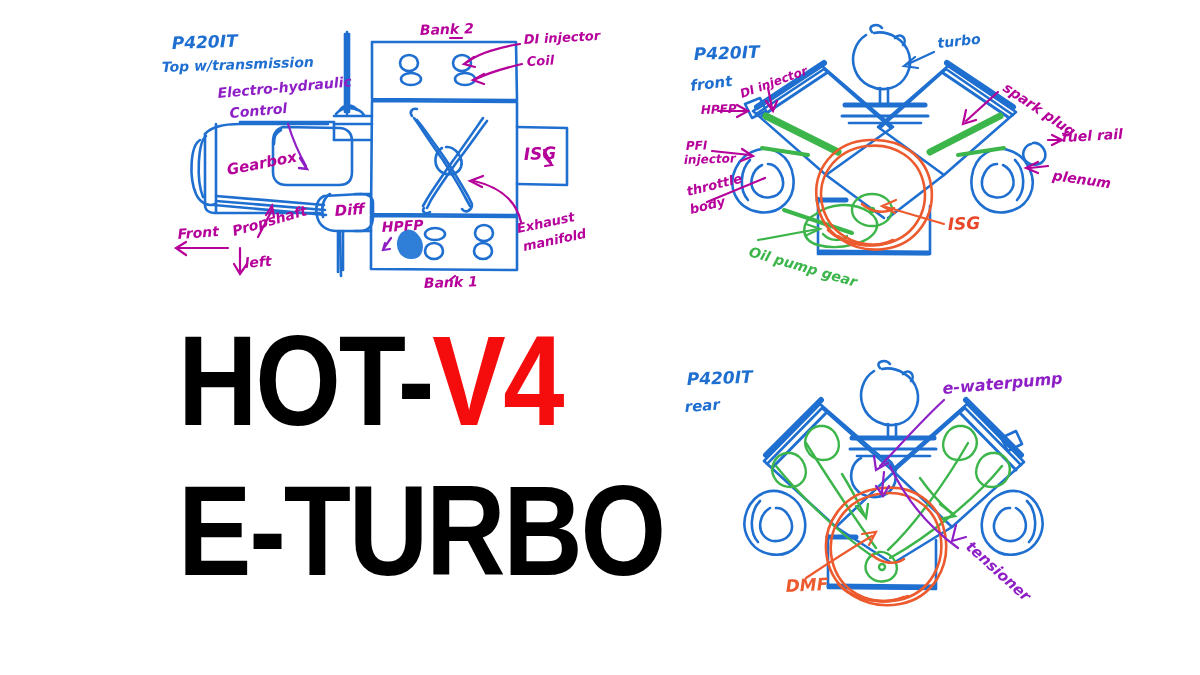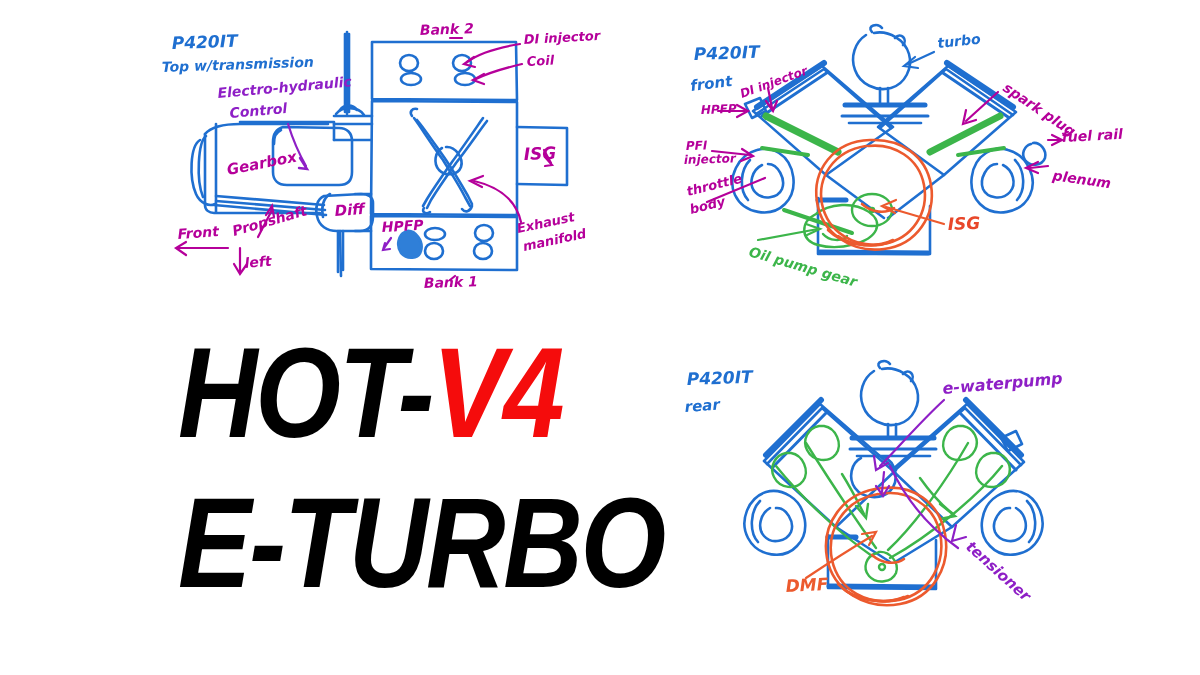--- a/index.html
+++ b/index.html
@@ -5,21 +5,21 @@
   html,body{margin:0;padding:0;}
   body{
     width:1200px;height:675px;background:#ffffff;overflow:hidden;
     font-family:"Liberation Sans",sans-serif;position:relative;
   }
   #stage{position:absolute;left:0;top:0;width:1200px;height:675px;}
   svg.layer{position:absolute;left:0;top:0;width:1200px;height:675px;overflow:visible;}
   .hand{font-family:"DejaVu Sans",sans-serif;font-style:italic;font-weight:600;}
   
   #title-block{
-    position:absolute;left:178px;top:332px;width:420px;height:280px;font-style:italic;
+    position:absolute;left:178px;top:320px;width:420px;height:280px;
   }
   .title-line{
     font-family:"Liberation Sans Narrow","Liberation Sans",sans-serif;
     font-weight:bold;
     letter-spacing:-0.02em;
     line-height:0.95;
     white-space:nowrap;
     color:#000000;
   }
   #title-row-1{

